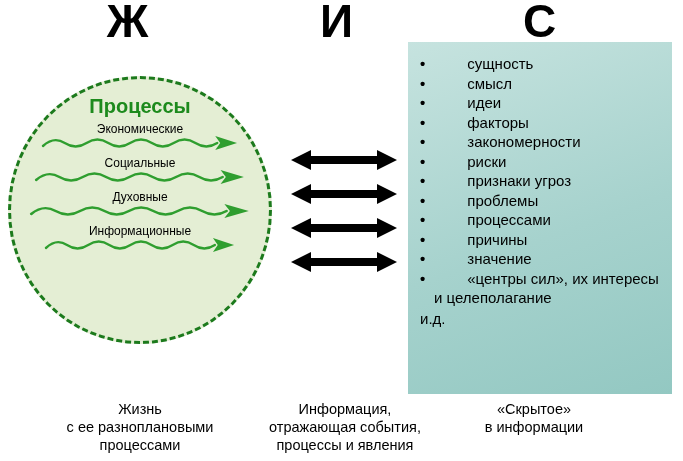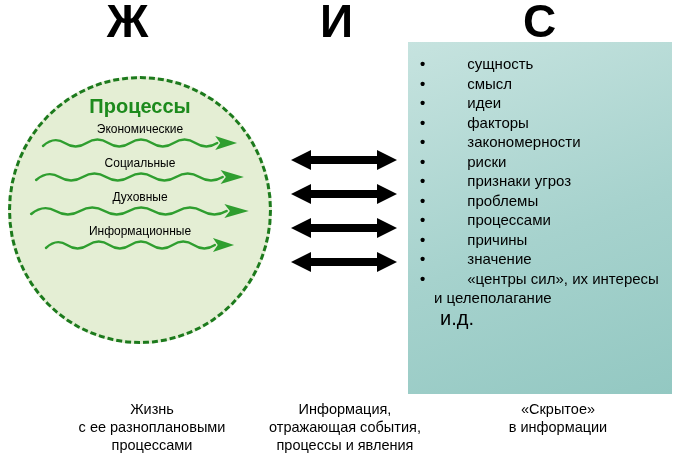--- a/index.html
+++ b/index.html
@@ -43,30 +43,30 @@
     background:linear-gradient(160deg,#c6e3df 0%,#a6d2cd 55%,#93c8c2 100%);
     box-sizing:border-box;padding:12px 10px 8px 12px;
   }
   .hidden-panel ul{list-style:none;margin:0;padding:0;}
   .hidden-panel li{
     font-size:15px;line-height:19.5px;
     padding-left:14px;text-indent:-14px;
   }
   .bullet{font-weight:bold;margin-right:4px;}
   .item-text{white-space:pre-line;margin-left:38px;}
-  .panel-footer{font-size:20px;line-height:19.5px;margin-top:1px;margin-left:20px;}
+  .panel-footer{font-size:15px;line-height:19.5px;margin-top:1px;}
 
   
   .caption{
     position:absolute;top:400px;text-align:center;
     font-size:14.5px;line-height:18px;white-space:pre-line;
   }
-  .caption.c1{left:32px;width:240px;}
+  .caption.c1{left:20px;width:240px;}
   .caption.c2{left:225px;width:240px;}
-  .caption.c3{left:448px;width:220px;}
+  .caption.c3{left:424px;width:220px;}
 </style>
 </head>
 <body>
 
 <div class="canvas">
 
   <span class="hletter zh">Ж</span>
   <span class="hletter i">И</span>
   <span class="hletter s">С</span>
 

